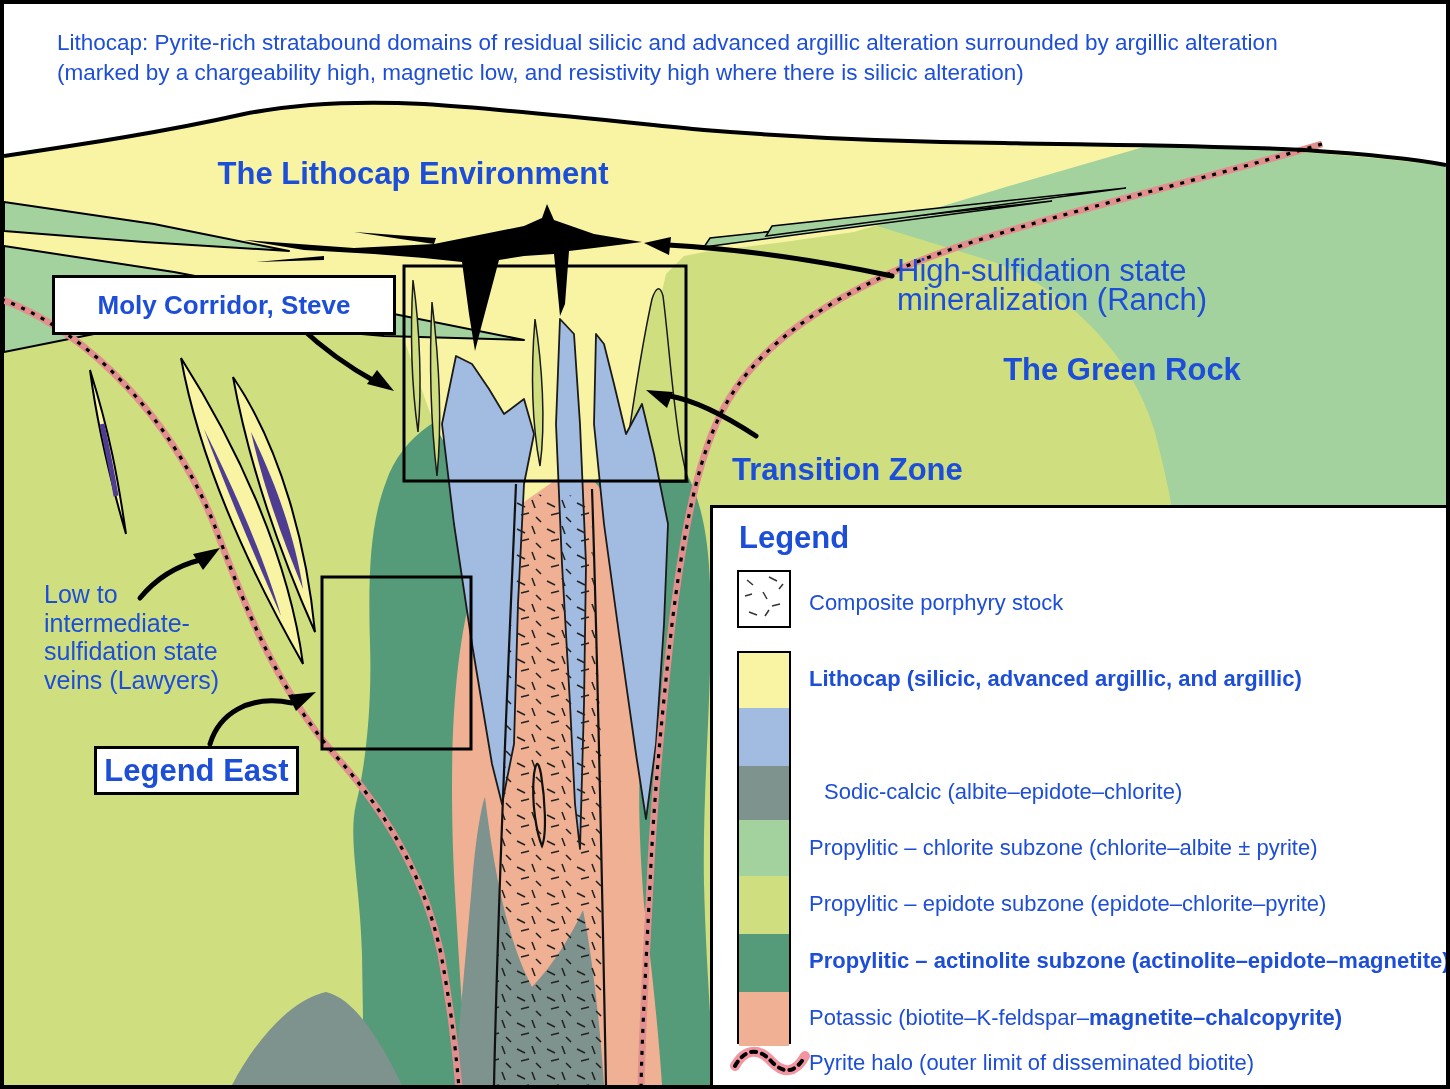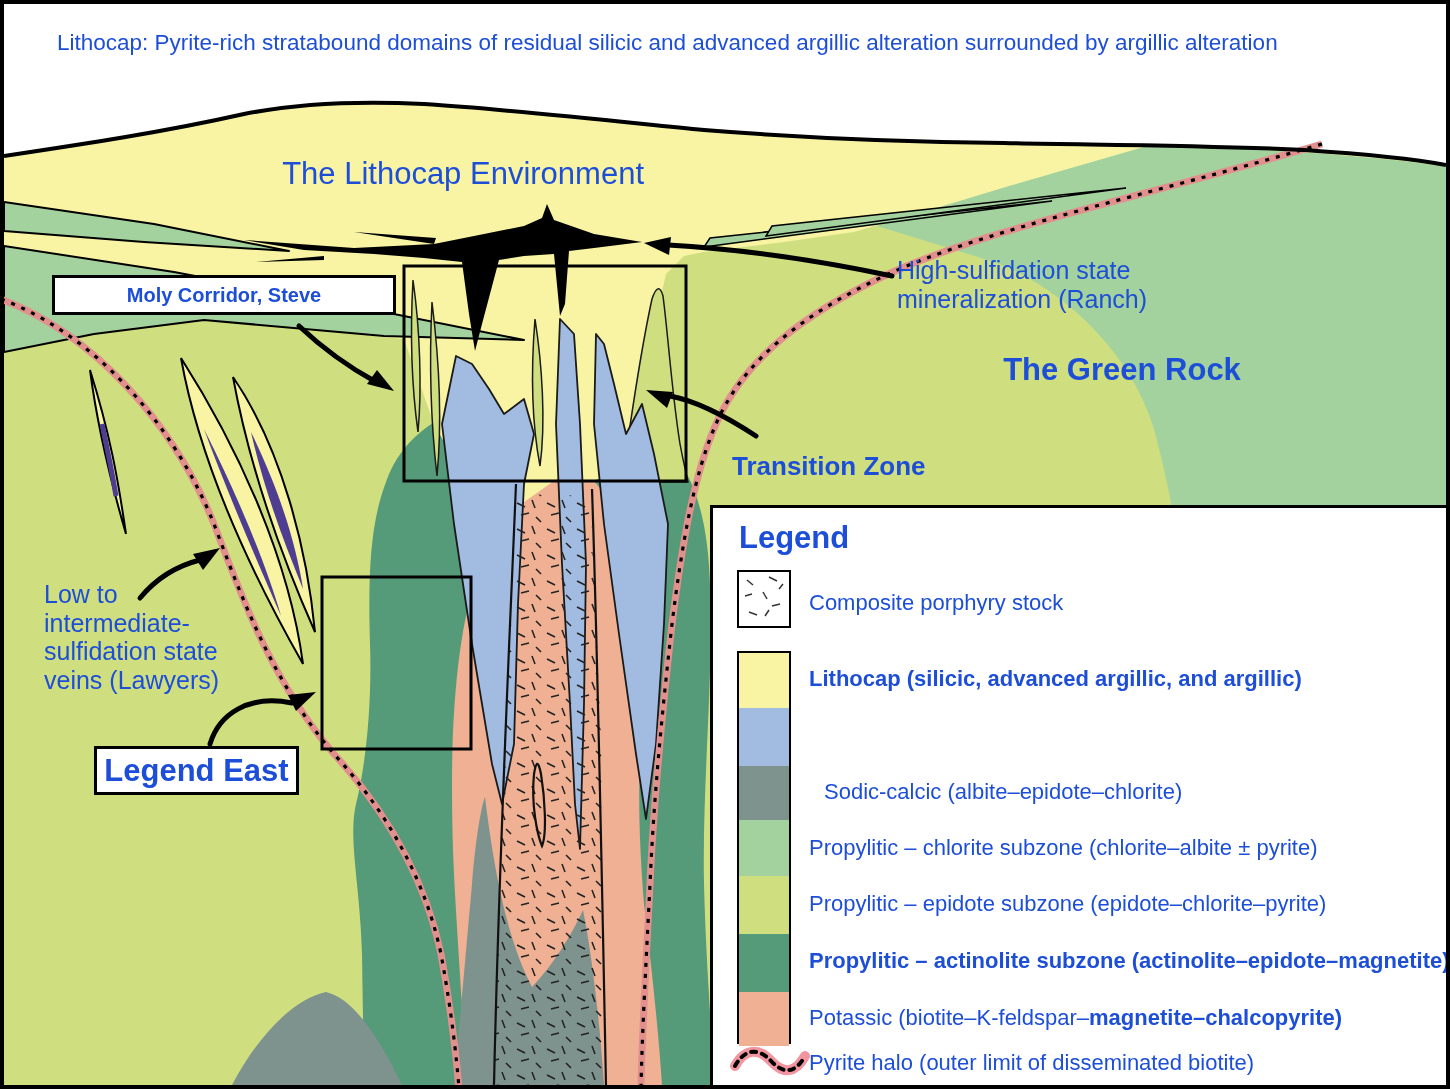--- a/index.html
+++ b/index.html
@@ -4,30 +4,30 @@
 <style>
   html,body{margin:0;padding:0;background:#9a9a9a;}
   #figure{
     position:relative; width:1450px; height:1089px; background:#ffffff;
     border:4px solid #000; box-sizing:border-box; overflow:hidden;
     font-family:"Liberation Sans", sans-serif; color:#1d4ed8;
   }
   #map-svg{position:absolute; left:0; top:0; width:1442px; height:1081px;}
   .maplabel{position:absolute; white-space:nowrap; line-height:1.15;}
   .caption{left:53px; top:24px; font-size:22.5px; line-height:30px; white-space:nowrap;}
-  .t-lithocap{left:178px; top:152px; width:462px; text-align:right; font-size:31px; font-weight:normal;}
+  .t-lithocap{left:178px; top:152px; width:462px; text-align:center; font-size:31px; font-weight:bold;}
   .t-greenrock{left:968px; top:350px; width:300px; text-align:center; font-size:31px; font-weight:bold; line-height:32px;}
-  .t-transition{left:728px; top:448px; font-size:26px; font-weight:bold;text-align:center;}
-  .t-highsulf{left:893px; top:252px; font-size:25px; line-height:29px;}
+  .t-transition{left:728px; top:448px; font-size:31px; font-weight:bold;text-align:center;}
+  .t-highsulf{left:893px; top:252px; font-size:31px; line-height:29px;}
   .t-lawyers{left:40px; top:576px; font-size:25px; line-height:28.5px;}
   .labelbox{
     position:absolute; background:#fff; border:3px solid #000; box-sizing:border-box;
     display:flex; align-items:center; justify-content:center; font-weight:bold;
   }
-  .lb-moly{left:48px; top:271px; width:344px; height:40px; font-size:20px;}
+  .lb-moly{left:48px; top:271px; width:344px; height:60px; font-size:26px;}
   .lb-ranch{left:90px; top:742px; width:205px; height:49px; font-size:31px;}
 
   
   #legend{
     position:absolute; left:706px; top:501px; width:740px; height:752px;
     background:#fff; border:3px solid #000; box-sizing:border-box;
   }
   #legend .lg-heading{position:absolute; left:26px; top:12px; font-size:31px; font-weight:bold;}
   .lg-label{position:absolute; left:96px; transform:translateY(-50%); font-size:22px; line-height:27px; width:630px;}
   .lg-label.b{font-weight:bold;}
@@ -129,20 +129,21 @@
       <polygon points="390,387 363,380 373,366"></polygon>
       <polygon points="640,239 667,233 665,251"></polygon>
       <polygon points="642,386 669,388 663,404"></polygon>
       <polygon points="312,688 292,707 284,691"></polygon>
       <polygon points="216,544 199,566 189,550"></polygon>
     </g>
   </svg>
 
   <div class="maplabel caption">
     <div>Lithocap: Pyrite-rich stratabound domains of residual silicic and advanced argillic alteration surrounded by argillic alteration</div>
+    <div>(marked by a chargeability high, magnetic low, and resistivity high where there is silicic alteration)</div>
   </div>
 
   <div class="maplabel t-lithocap">The Lithocap Environment</div>
   <div class="maplabel t-greenrock">
     <div>The Green Rock</div>
   </div>
   <div class="maplabel t-transition">Transition Zone</div>
 
   <div class="maplabel t-highsulf">
     <div>High-sulfidation state</div>

